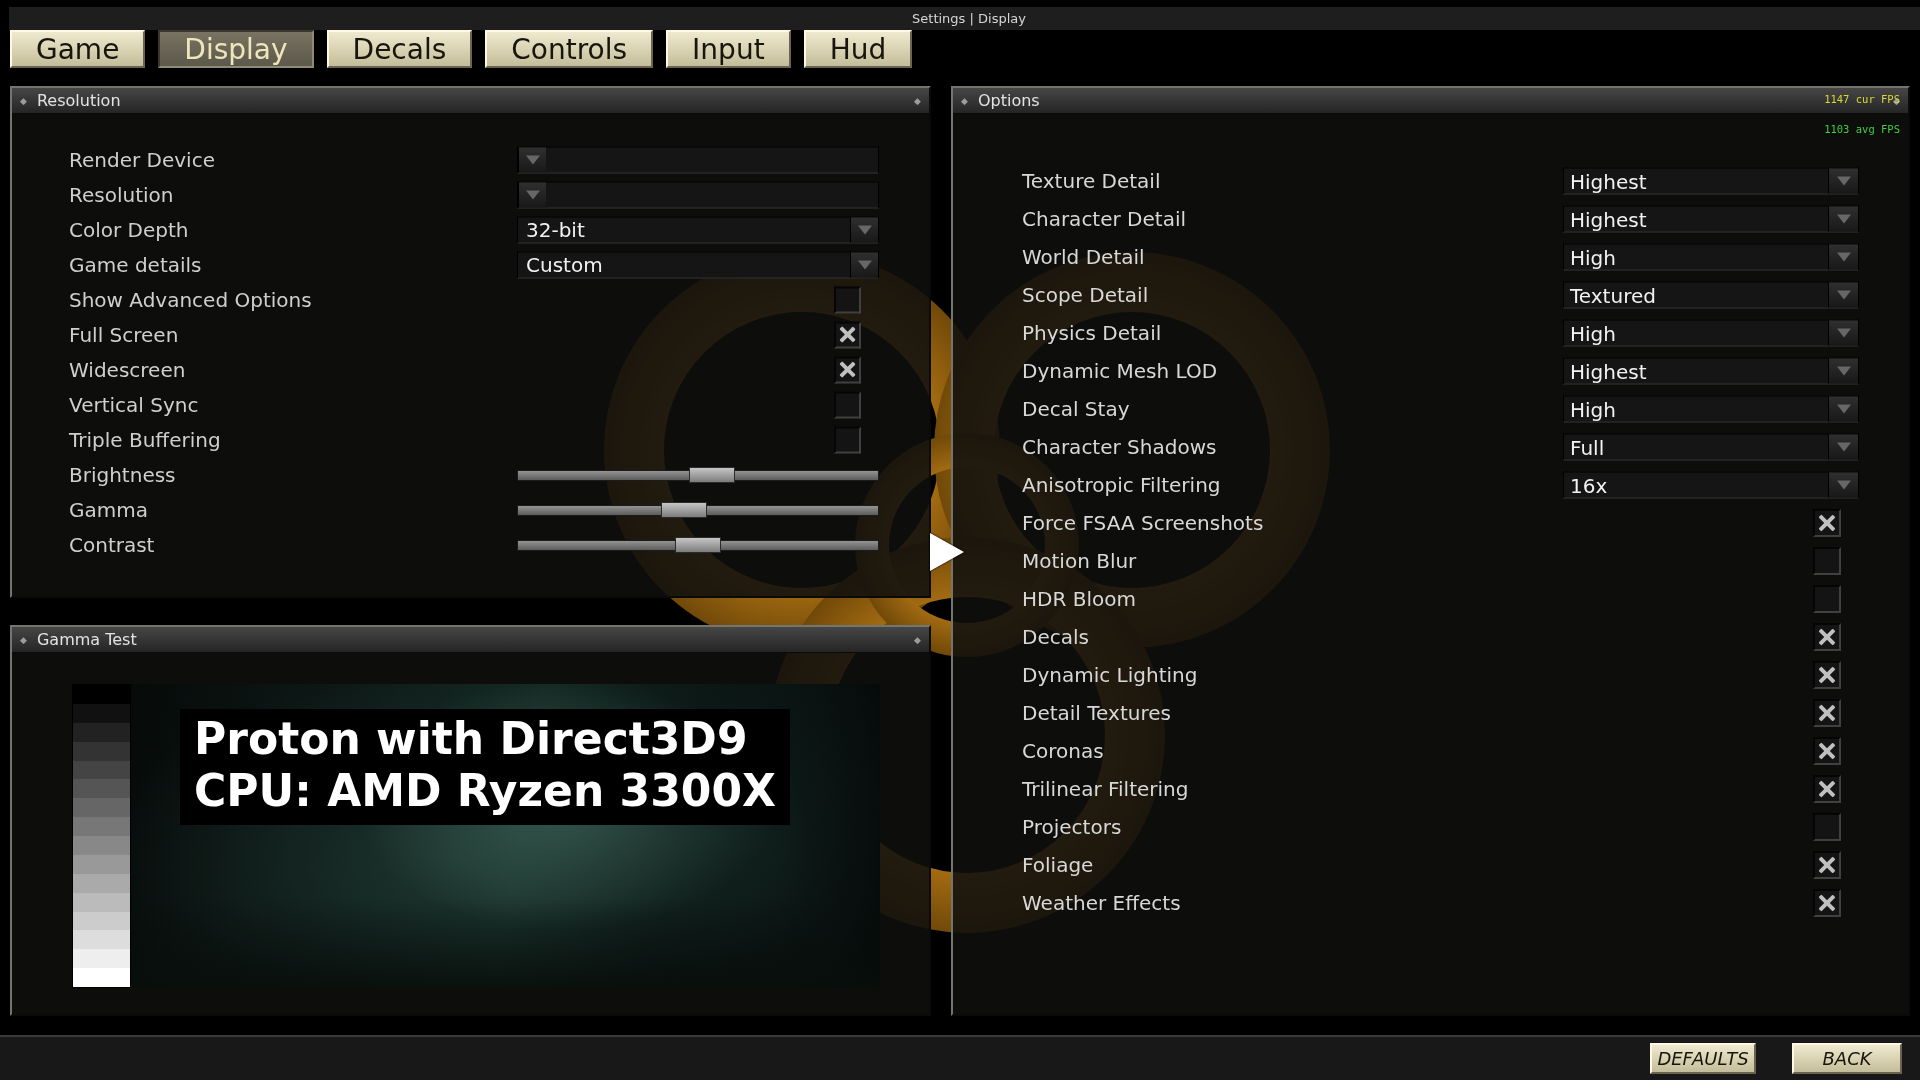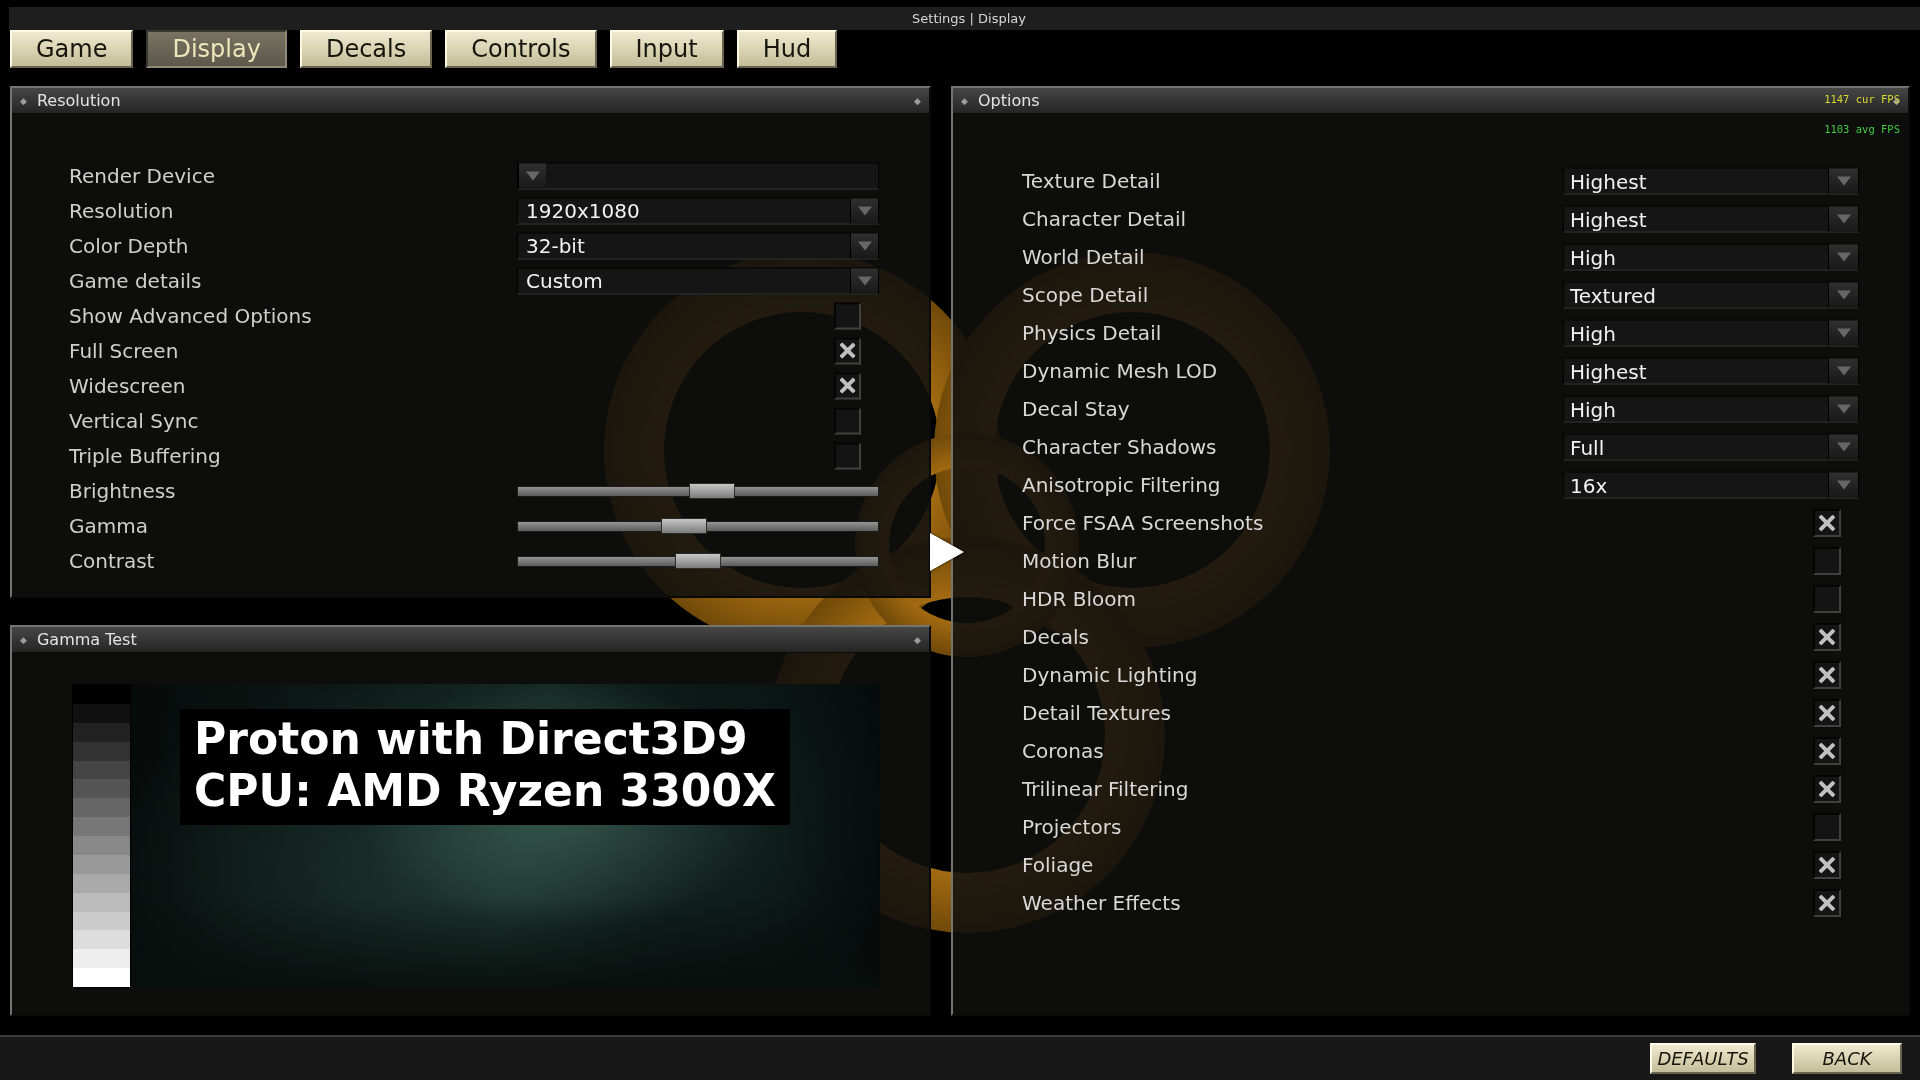--- a/index.html
+++ b/index.html
@@ -9,41 +9,41 @@
 
   
   #topbar { position:absolute; left:0; top:7px; width:1920px; height:24px;
             background:#1e1e1e; border-bottom:1px solid #000;
             display:flex; align-items:center; justify-content:center; z-index:5;margin-left:9px; }
   #topbar .wtitle { font-size:13px; color:#d6d6d6; }
 
   
   #tabbar { position:absolute; left:10px; top:30px; height:38px; display:flex; gap:13px; z-index:5; }
   .tab { height:38px; padding:0 24px; display:flex; align-items:center; justify-content:center;
-         font-size:24px; color:#17150e; cursor:default; white-space:nowrap;
+         font-size:28px; color:#17150e; cursor:default; white-space:nowrap;
          background:linear-gradient(180deg,#efe9d0 0%,#d6cfae 60%,#c4bd9c 100%);
          border:2px solid; border-color:#fff8e2 #6a6350 #6a6350 #fff8e2; }
   .tab.active { background:linear-gradient(180deg,#787362 0%,#5c584a 100%);
                 color:#eee6ba; border-color:#3a372e #8f8a76 #8f8a76 #3a372e; }
 
   
   #biohazard { position:absolute; left:517px; top:95px; z-index:1; }
 
   
   .panel { position:absolute; background:rgba(15,15,14,0.87); z-index:2;
            border:2px solid; border-color:#757570 #0a0a0a #0a0a0a #757570; }
   .titlebar { height:26px; background:linear-gradient(180deg,#464646,#252525);
               border-bottom:1px solid #0a0a0a; display:flex; align-items:center; position:relative; }
   .corner-icon { font-size:9px; color:#9c9c9c; margin-left:8px; }
   .corner-icon.right { position:absolute; right:8px; margin:0; }
   .title-text { margin-left:10px; font-size:16px; color:#e3e3e3; }
 
   
   #res-panel { left:10px; top:86px; width:921px; height:512px; }
-  #res-rows { position:absolute; left:0; top:26px; right:0; bottom:0; padding-top:44px; }
+  #res-rows { position:absolute; left:0; top:26px; right:0; bottom:0; padding-top:28px; }
   .res-row { position:relative; height:35px; }
   .row-lbl { position:absolute; left:57px; top:50%; transform:translateY(-50%);
              font-size:20px; color:#cfcfcf; white-space:nowrap; }
   .res-ctl { position:absolute; left:505px; width:362px; top:50%; transform:translateY(-50%); }
 
   .dd { height:27px; background:#151515; border:1px solid #000; border-bottom-color:#323232;
         display:flex; align-items:stretch; }
   .dd .val { flex:1; display:flex; align-items:center; padding-left:8px;
              font-size:20px; color:#f2f2f2; white-space:nowrap; overflow:hidden; }
   .arrowbox { width:28px; background:linear-gradient(180deg,#2f2f2f,#181818);
@@ -156,21 +156,20 @@
           <span class="row-lbl">Render Device</span>
           <div class="dd res-ctl">
             <span class="arrowbox">
               <span class="tri"></span>
             </span>
           </div>
         </div>
         <div class="res-row">
           <span class="row-lbl">Resolution</span>
           <div class="dd res-ctl">
-            <span class="val">1920x1080</span>
             <span class="arrowbox">
               <span class="tri"></span>
             </span>
           </div>
         </div>
         <div class="res-row">
           <span class="row-lbl">Color Depth</span>
           <div class="dd res-ctl">
             <span class="val">32-bit</span>
             <span class="arrowbox">

